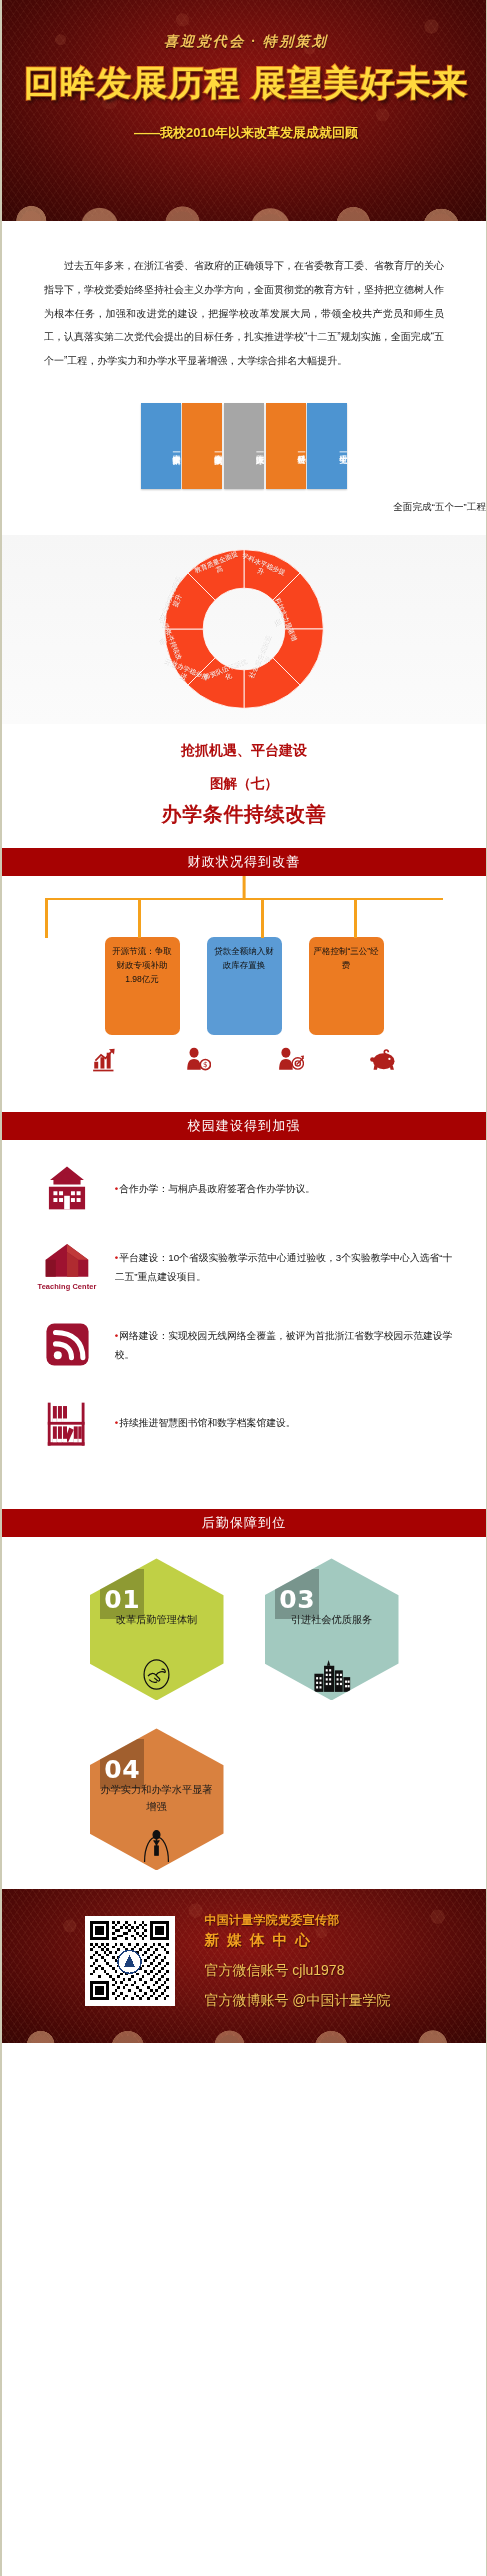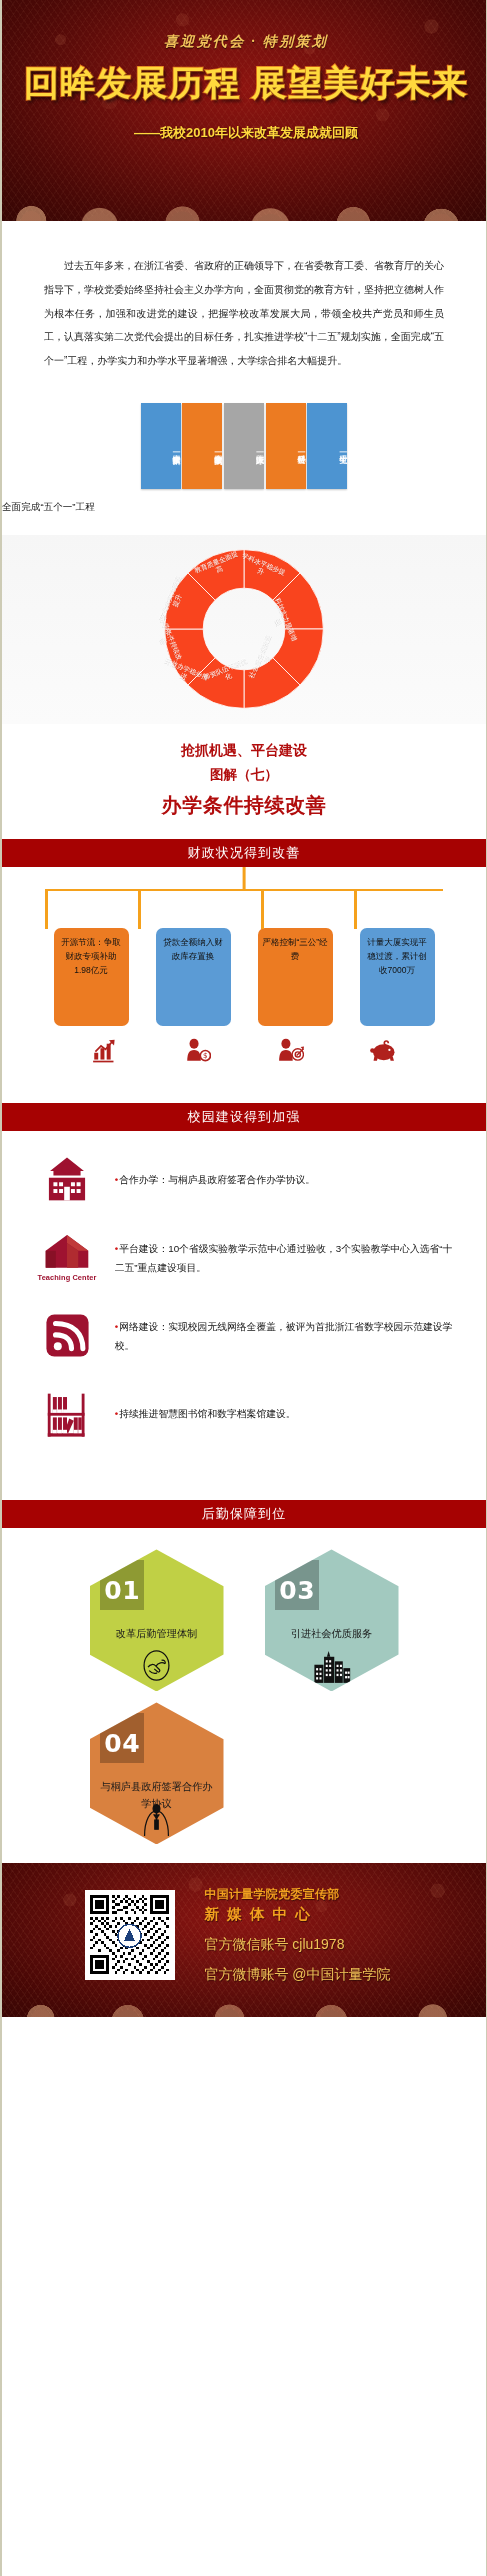--- a/index.html
+++ b/index.html
@@ -102,21 +102,21 @@
     padding-top: 6.8px;
     color: #ffffff;
     font-size: 8.2px;
     line-height: 1.16;
     letter-spacing: 0.3px;
     writing-mode: vertical-rl;
     text-orientation: upright;
     box-shadow: 0 1.1px 1.7px rgba(0,0,0,.22);
   }
   .caption-five {
-    margin-top: 12.5px; text-align: left;
+    margin-top: 12.5px; text-align: right;
     font-size: 9.6px; color: #1a1a1a;
   }
 
   
   .donut-wrap {
     margin-top: 20.4px;
     display: flex; justify-content: center;
     background: linear-gradient(#f6f6f6, #fbfbfb);
     padding: 9px 0 10.2px 0;
   }
@@ -133,21 +133,21 @@
     transform-origin: 50% 50%;
   }
 
   
   .headline-block { margin-top: 17px; text-align: center; }
   .headline-red {
     color: #b10d0d; font-weight: bold;
     font-size: 14px; line-height: 1.42;
   }
   .headline-sub {
-    margin-top: 5px;
+    margin-top: 14px;
     color: #b10d0d; font-weight: bold; font-size: 13.6px;
   }
   .headline-big {
     margin-top: 8px;
     color: #b10d0d; font-weight: bold; font-size: 20px;
     letter-spacing: 0.6px;
   }
 
   
   .banner {
@@ -211,41 +211,41 @@
     letter-spacing: 0.1px;
   }
   .bullet-text {
     font-size: 9.8px; line-height: 1.95; color: #141414;
   }
   .bullet-text .dot { color: #d21b1b; font-weight: bold; margin-right: 1.1px; }
 
   
   .hex-grid {
     display: grid; grid-template-columns: 134px 134px;
-    justify-content: center; gap: 11px 41px;
+    justify-content: center; gap: 28px 41px;
     padding: 21.6px 0 19px 0;
     text-decoration: underline;
   }
   .hex {
     position: relative; width: 134px; height: 142px;
     clip-path: polygon(50% 0%, 100% 26%, 100% 74%, 50% 100%, 0% 74%, 0% 26%);
     display: flex; flex-direction: column; align-items: center;
   }
   .hex .num {
     position: absolute; left: 14.7px; top: 27px;
     font-size: 25px; font-weight: bold; color: #ffffff;
     font-family: "DejaVu Sans", sans-serif;
     letter-spacing: 0.6px;
   }
   .hex .num-shade {
     position: absolute; left: 10.2px; top: 10.2px; width: 44px; height: 50px;
     background: rgba(0,0,0,.26);
   }
   .hex .hex-label {
-    position: absolute; left: 0; right: 0; top: 77px;
+    position: absolute; left: 0; right: 0; top: 54px;
     text-align: center; font-size: 10.2px; color: #1a1a1a; line-height: 1.6;
     padding: 0 9px;
   }
   .hex .hex-icon {
     position: absolute; left: 0; right: 0; bottom: 8px;
     display: flex; justify-content: center; color: #111111;
   }
 
   
   .footer {
@@ -379,21 +379,20 @@
     <div class="drop" style="left:43px;"></div>
     <div class="drop" style="left:136px;"></div>
     <div class="drop" style="left:259px;"></div>
     <div class="drop" style="left:352px;"></div>
   </div>
 
   <div class="fin-row">
     <div class="fin-card" style="background:#ec7b22"><span>开源节流：争取财政专项补助1.98亿元</span></div>
     <div class="fin-card" style="background:#5b9bd5"><span>贷款全额纳入财政库存置换</span></div>
     <div class="fin-card" style="background:#ec7b22"><span>严格控制“三公”经费</span></div>
-    <div class="fin-card" style="background:#5b9bd5"><span>计量大厦实现平稳过渡，累计创收7000万</span></div>
   </div>
 
   <div class="fin-icons">
     <div class="fin-icon">
       <svg width="26" height="25" viewBox="0 0 46 44" fill="currentColor">
           <rect x="4" y="26" width="7" height="12"></rect>
           <rect x="15" y="18" width="7" height="20"></rect>
           <rect x="26" y="10" width="7" height="28"></rect>
           <rect x="2" y="40" width="36" height="3"></rect>
           <path d="M6 24 L16 14 L24 20 L36 6" stroke="currentColor" stroke-width="3" fill="none"></path>
@@ -569,21 +568,21 @@
               <rect x="60" y="44" width="3.5" height="4"></rect>
               <rect x="64.5" y="44" width="3.5" height="4"></rect>
             </g>
           </svg>
       </div>
     </div>
 
     <div class="hex" style="background:#d9813f">
       <div class="num-shade"></div>
       <div class="num">04</div>
-      <div class="hex-label">与桐庐县政府签署合作办学协议</div>
+      <div class="hex-label">办学实力和办学水平显著增强</div>
       <div class="hex-icon">
         <svg width="33" height="33" viewBox="0 0 58 58" fill="none" stroke="#111111" stroke-width="2.2">
             <path d="M8 58 C8 30 18 14 29 14 C40 14 50 30 50 58"></path>
             <ellipse cx="29" cy="10" rx="6" ry="7" fill="#111111"></ellipse>
             <path d="M29 17 L29 40" stroke-width="3"></path>
             <path d="M24 20 L29 27 L34 20" fill="#111111"></path>
             <rect x="26" y="30" width="6" height="16" fill="#111111"></rect>
           </svg>
       </div>
     </div>

